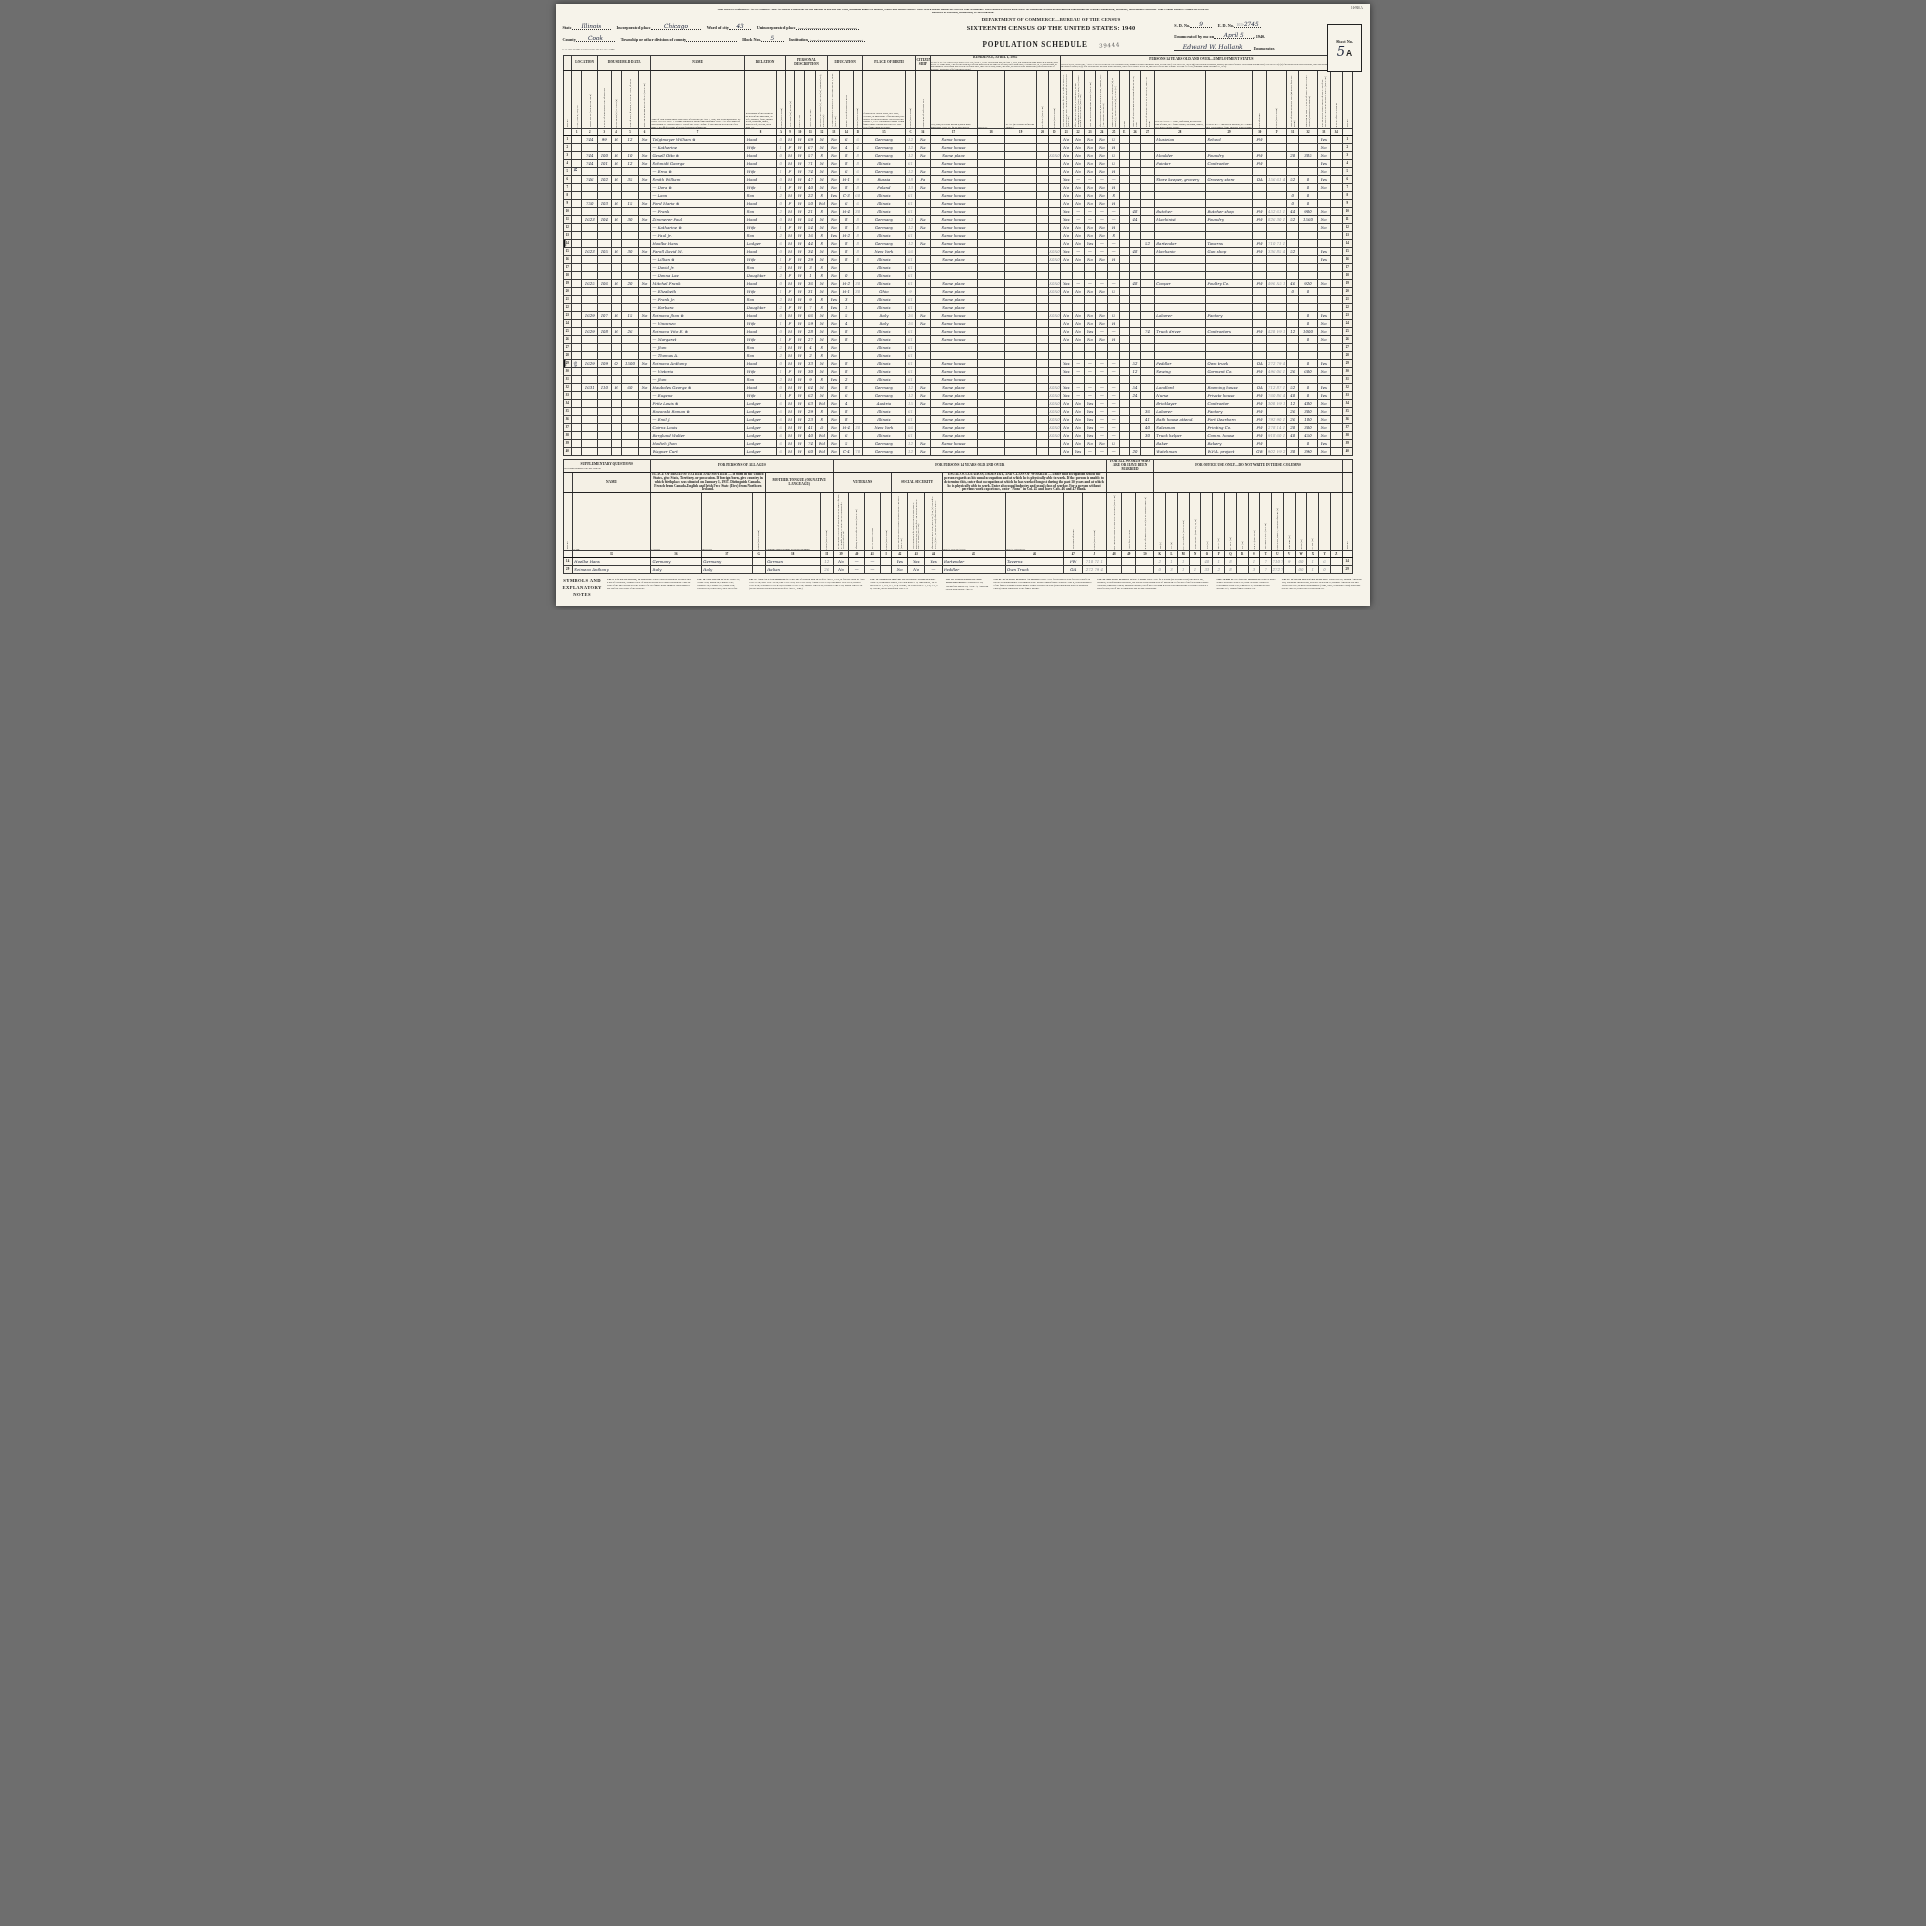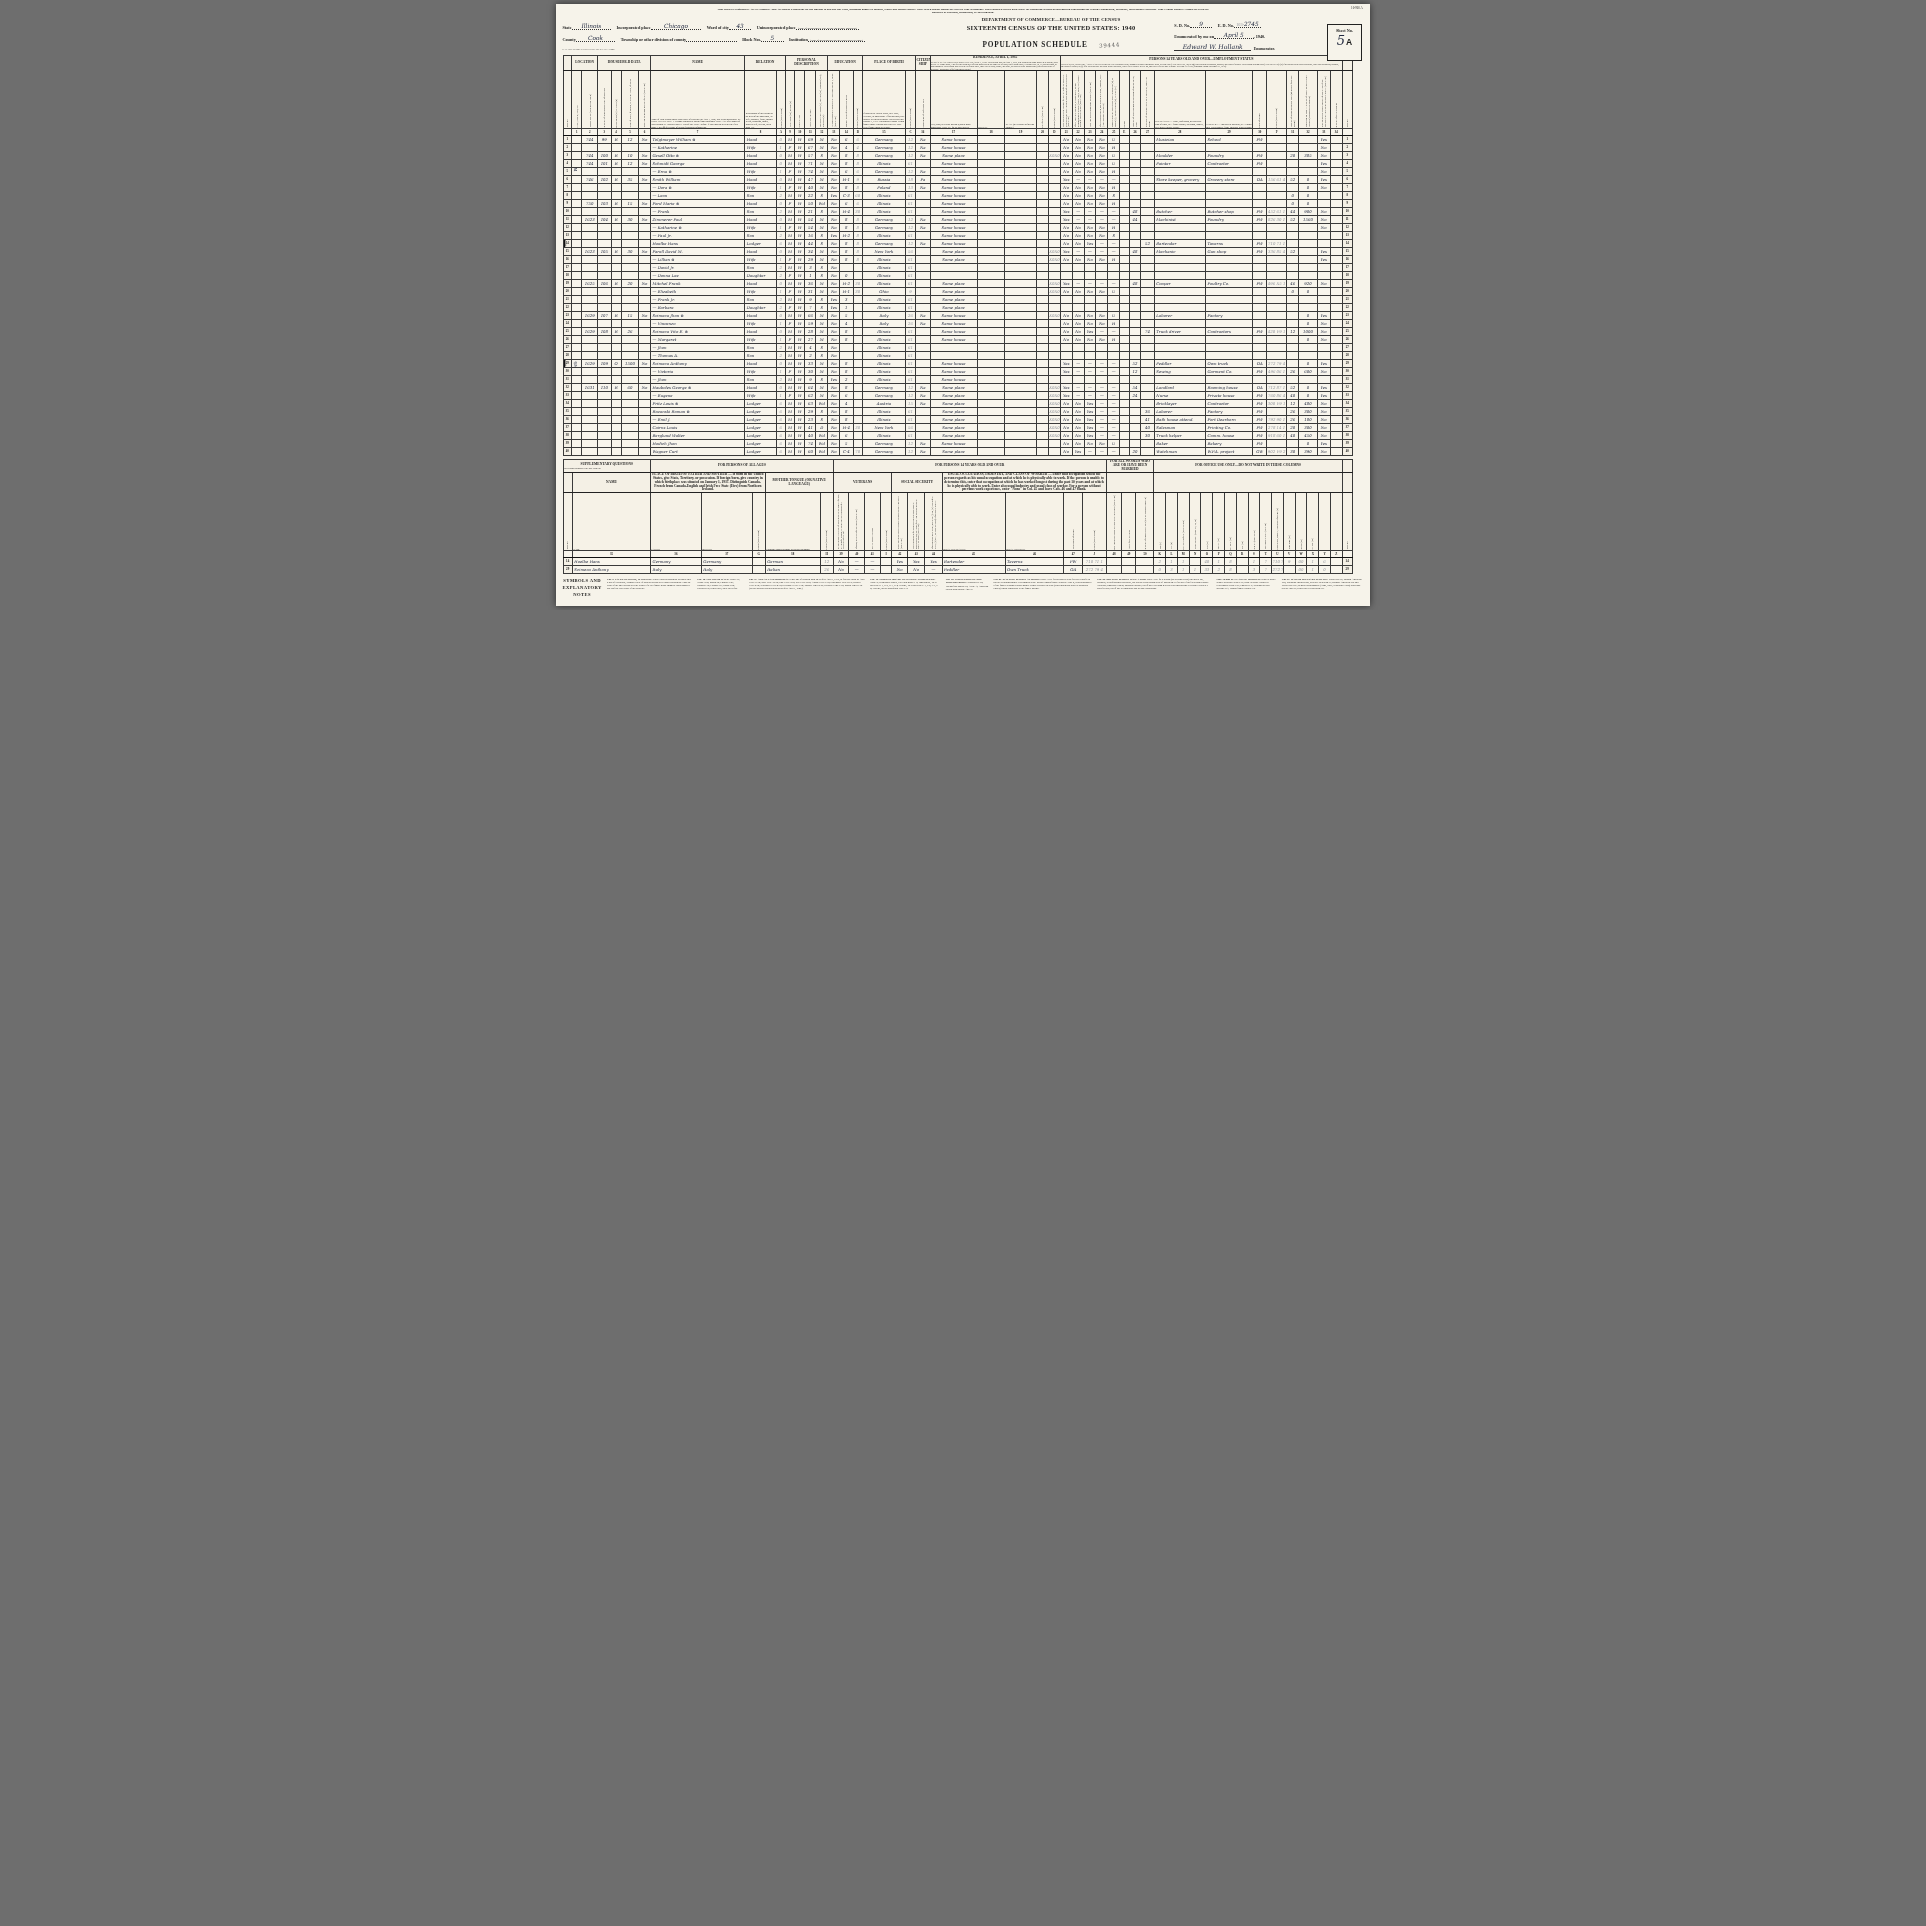--- a/index.html
+++ b/index.html
@@ -18,21 +18,21 @@
   .hw{font-family:"DejaVu Serif",serif;font-style:italic;color:#20283f;}
   .hw-big{font-size:5.8px;}
   .pencil{color:#8f939b !important;}
   .head-center{text-align:center;}
   .dept{font-size:4.6px;font-weight:bold;letter-spacing:0.2px;}
   .census{font-size:6.5px;font-weight:bold;margin-top:1.5px;letter-spacing:0.2px;}
   .sched{font-size:7.3px;font-weight:bold;margin-top:9px;letter-spacing:0.8px;display:inline-block;}
   .stamp{display:inline-block;margin-left:9.2px;font-size:5.4px;letter-spacing:0.8px;transform:rotate(-4deg);color:#555;font-family:"DejaVu Serif",serif;}
   .head-right{font-size:4.2px;position:relative;padding-left:3.1px;}
   .hr-row{display:flex;align-items:flex-end;margin-top:3.9px;}
-  .sheetbox{position:absolute;right:1.5px;top:7px;border:0.8px solid #222;width:33px;height:32px;text-align:center;padding-top:3px;background:#f6f3ea;}
+  .sheetbox{position:absolute;right:1.5px;top:7px;border:0.8px solid #222;width:33px;height:32px;text-align:center;padding-top:14px;background:#f6f3ea;}
   .sheetbox .sb-l{font-size:4.2px;font-weight:bold;}
   .sheetbox .sb-v{font-size:13px;}
   .sheetbox .sb-a{font-size:8.5px;font-weight:bold;font-family:"Liberation Sans",sans-serif;}
   .sig{border-bottom:0.4px solid #333;min-width:77px;text-align:center;font-size:6.2px;}
   .enum-lbl{font-size:3.9px;font-weight:bold;margin-left:2.3px;}
   table{border-collapse:collapse;table-layout:fixed;width:790px;margin-top:3.9px;background:#f8f5ec;}
   th,td{border:0.4px solid #3a3a3a;padding:0 0.4px;overflow:hidden;}
   th.grp{border-bottom:0.8px solid #222;vertical-align:middle;background:#f4f0e5;}
   .grp-l{font-size:3.5px;font-weight:bold;text-align:center;line-height:1.1;white-space:normal;}
   .grp-n{font-size:2.1px;font-weight:normal;text-align:left;line-height:1.15;margin-top:0.8px;white-space:normal;}

